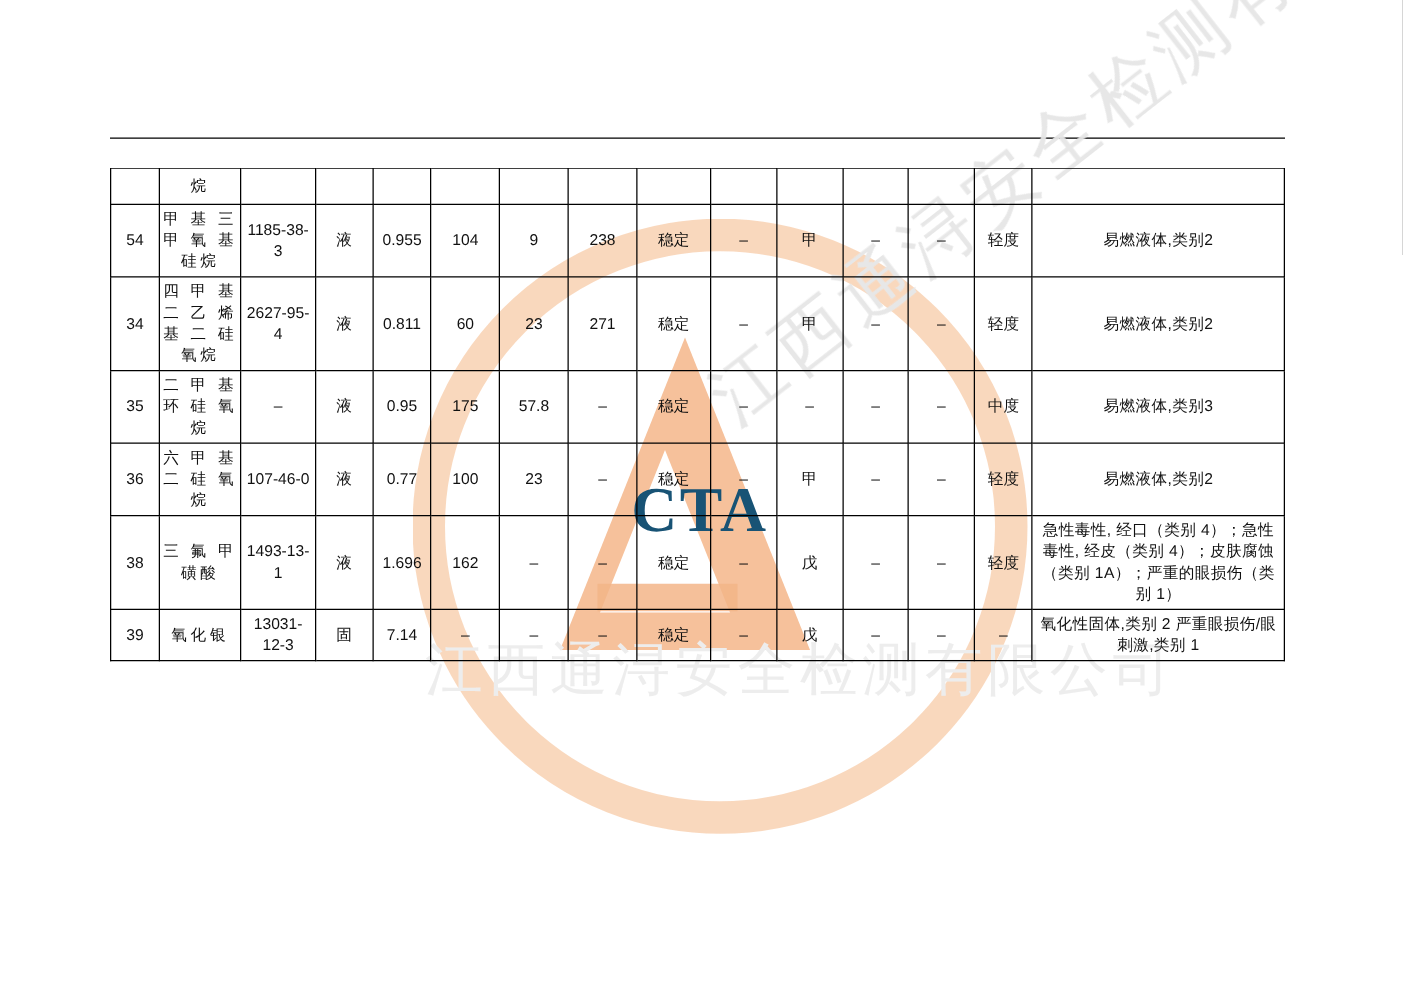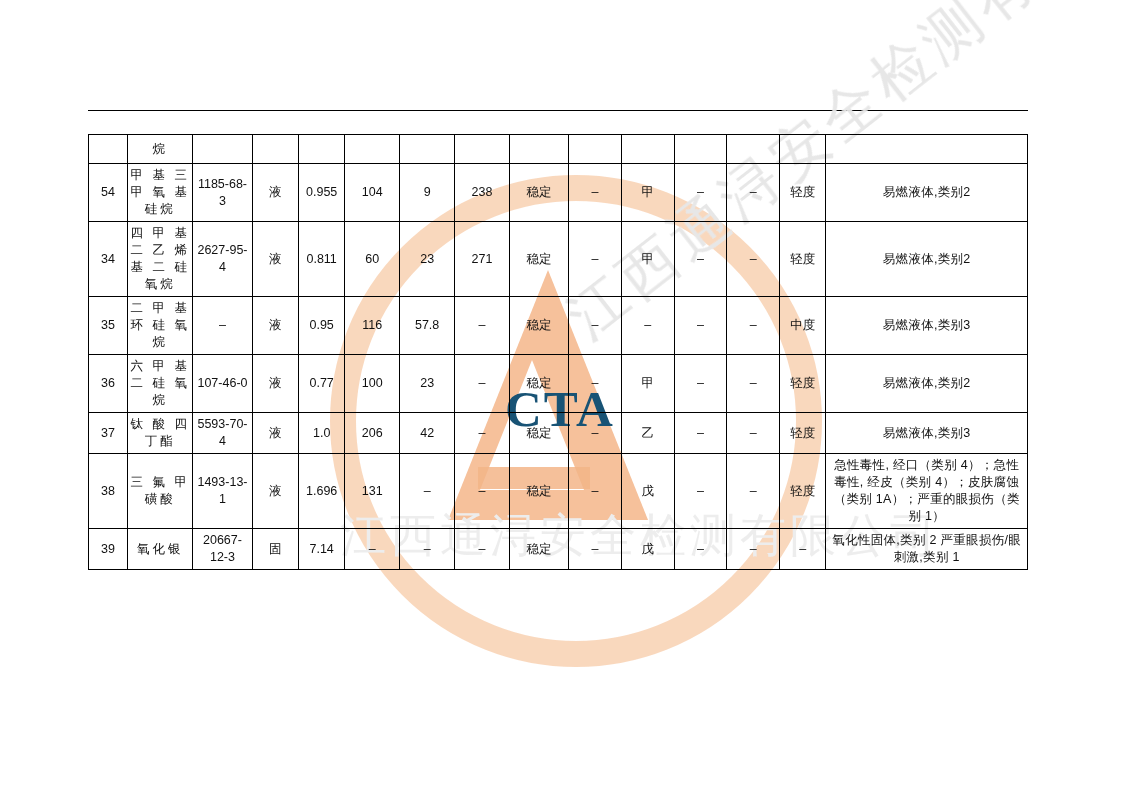--- a/index.html
+++ b/index.html
@@ -227,21 +227,21 @@
           <td style="height: 22px;"></td>
           <td style="height: 22px;"></td>
           <td style="height: 22px;"></td>
           <td style="height: 22px;"></td>
           <td style="height: 22px;"></td>
           <td style="height: 22px;"></td>
         </tr>
         <tr>
           <td>54</td>
           <td class="name">甲 基 三 甲 氧 基 硅烷</td>
-          <td>1185-68-3</td>
+          <td>1185-38-3</td>
           <td>液</td>
           <td>0.955</td>
           <td>104</td>
           <td>9</td>
           <td>238</td>
           <td class="stable">稳定</td>
           <td>–</td>
           <td>甲</td>
           <td>–</td>
           <td>–</td>
@@ -264,21 +264,21 @@
           <td class="red">–</td>
           <td class="level">轻度</td>
           <td class="desc">易燃液体,类别2</td>
         </tr>
         <tr>
           <td>35</td>
           <td class="name">二 甲 基 环 硅 氧 烷</td>
           <td>–</td>
           <td>液</td>
           <td>0.95</td>
-          <td class="red">116</td>
+          <td class="red">175</td>
           <td>57.8</td>
           <td>–</td>
           <td class="stable">稳定</td>
           <td class="red">–</td>
           <td class="red">–</td>
           <td class="red">–</td>
           <td class="red">–</td>
           <td class="level">中度</td>
           <td class="desc">易燃液体,类别3</td>
         </tr>
@@ -293,57 +293,40 @@
           <td>–</td>
           <td class="stable">稳定</td>
           <td>–</td>
           <td>甲</td>
           <td class="red">–</td>
           <td class="red">–</td>
           <td class="level">轻度</td>
           <td class="desc">易燃液体,类别2</td>
         </tr>
         <tr>
-          <td>37</td>
-          <td class="name">钛 酸 四 丁酯</td>
-          <td>5593-70-4</td>
-          <td>液</td>
-          <td>1.0</td>
-          <td class="red">206</td>
-          <td>42</td>
-          <td>–</td>
-          <td class="stable">稳定</td>
-          <td>–</td>
-          <td>乙</td>
-          <td class="red">–</td>
-          <td class="red">–</td>
-          <td class="level">轻度</td>
-          <td class="desc">易燃液体,类别3</td>
-        </tr>
-        <tr>
           <td>38</td>
           <td class="name">三 氟 甲 磺酸</td>
           <td>1493-13-1</td>
           <td>液</td>
           <td>1.696</td>
-          <td>131</td>
+          <td>162</td>
           <td>–</td>
           <td>–</td>
           <td class="stable">稳定</td>
           <td>–</td>
           <td>戊</td>
           <td>–</td>
           <td>–</td>
           <td class="level">轻度</td>
           <td class="desc">急性毒性, 经口（类别 4）；急性毒性, 经皮（类别 4）；皮肤腐蚀（类别 1A）；严重的眼损伤（类别 1）</td>
         </tr>
         <tr>
           <td>39</td>
           <td class="name">氧化银</td>
-          <td>20667-12-3</td>
+          <td>13031-12-3</td>
           <td>固</td>
           <td>7.14</td>
           <td>–</td>
           <td>–</td>
           <td>–</td>
           <td class="stable">稳定</td>
           <td>–</td>
           <td>戊</td>
           <td>–</td>
           <td>–</td>

